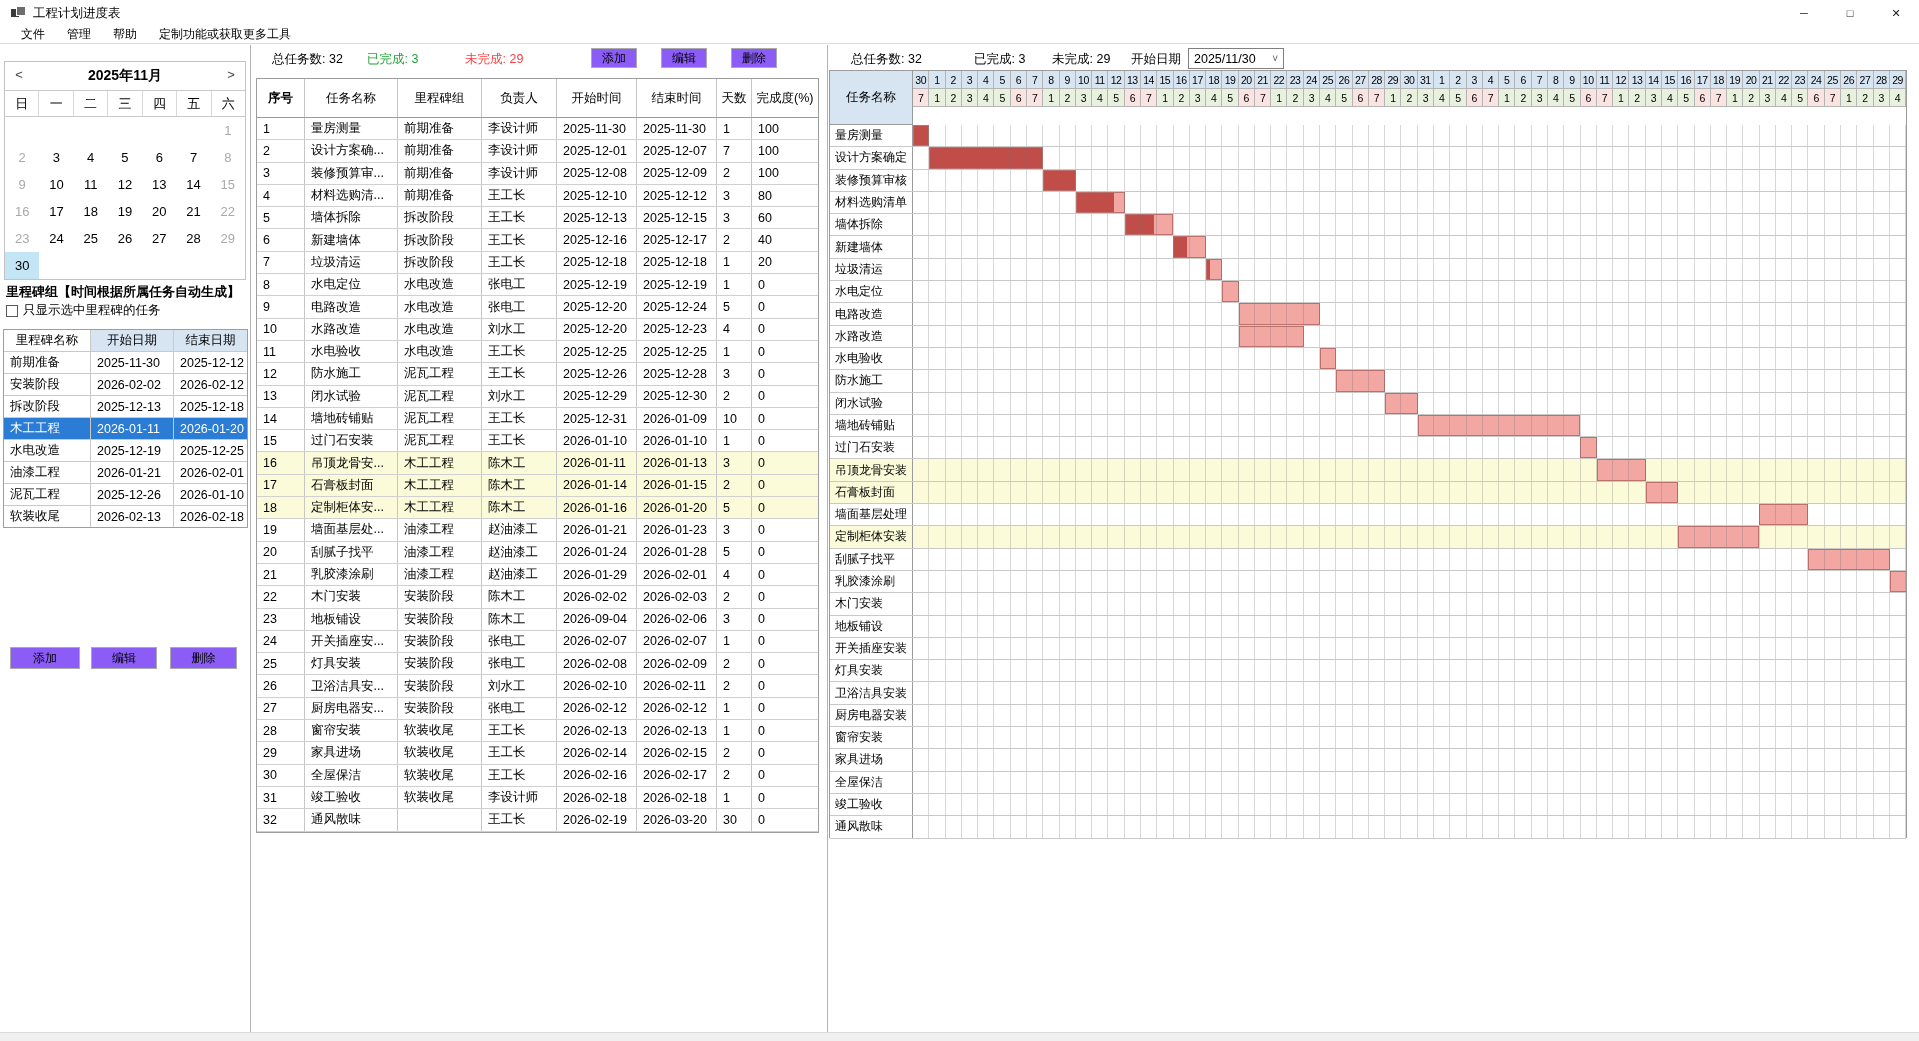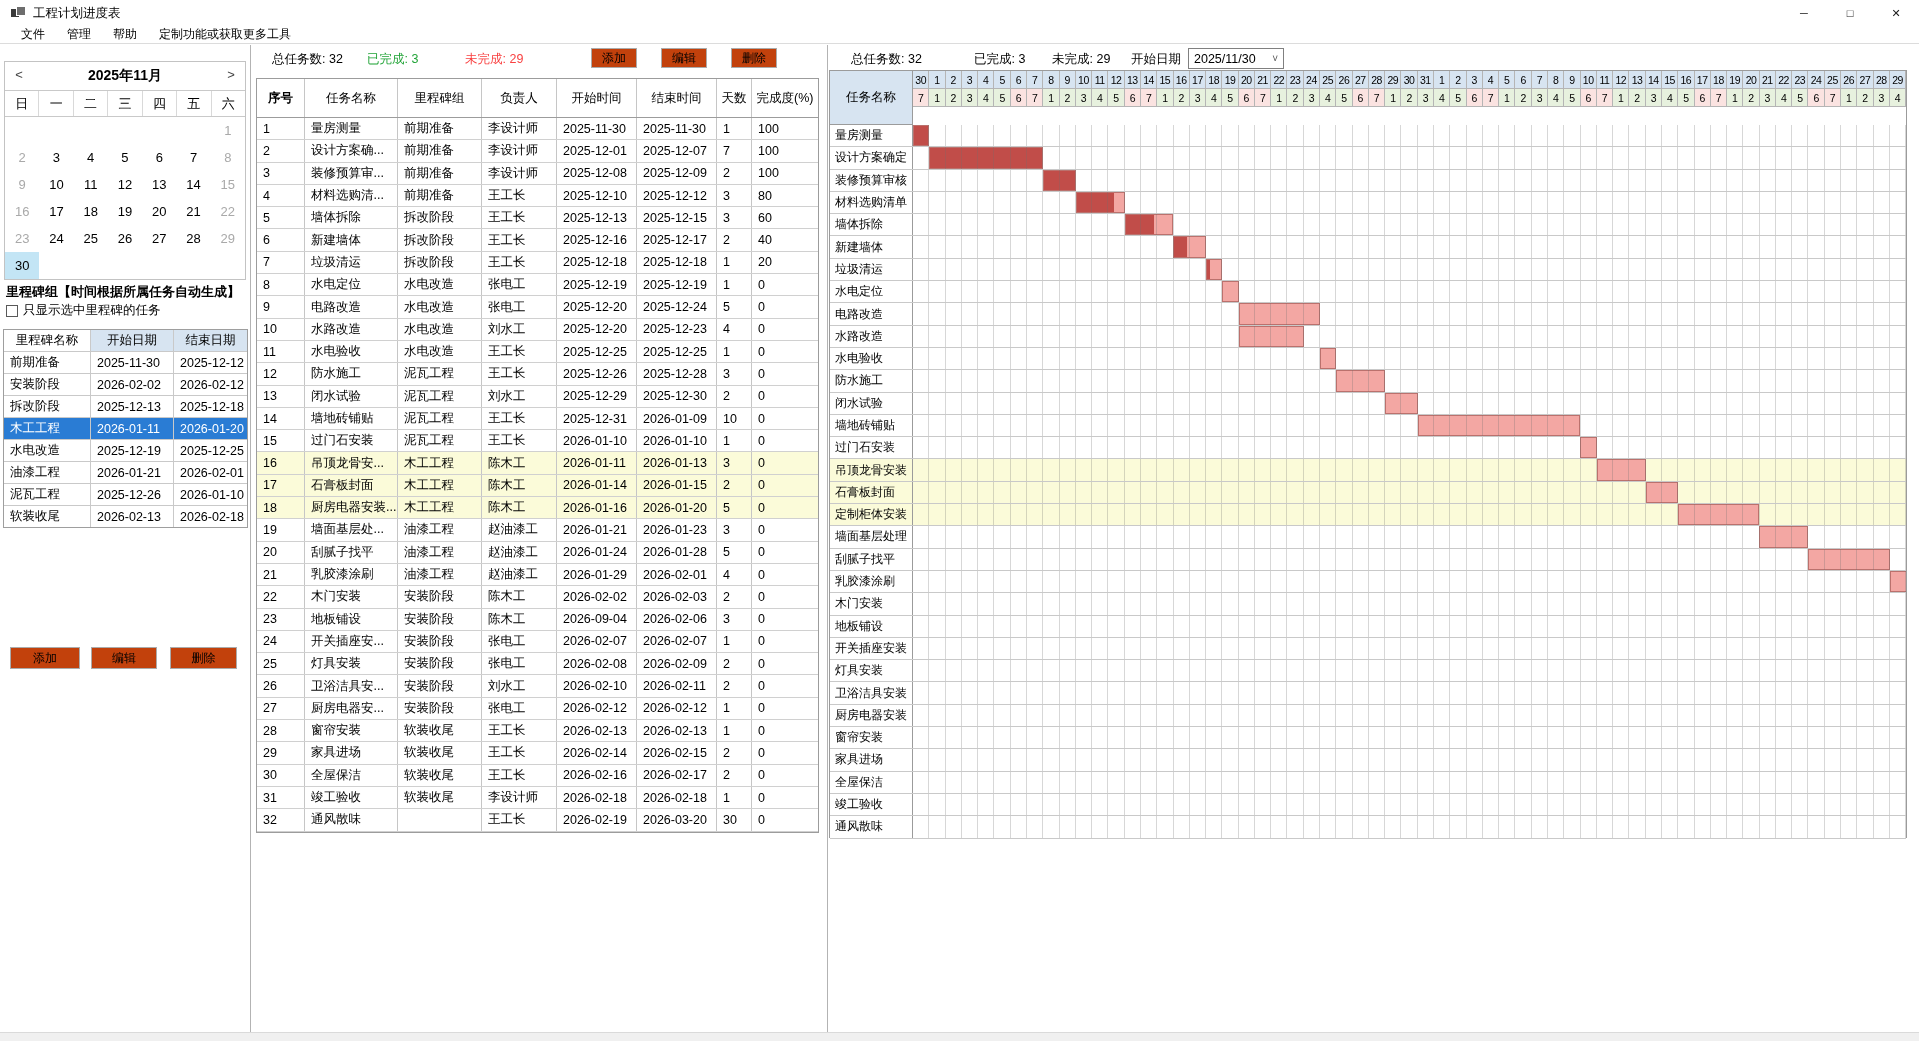--- a/index.html
+++ b/index.html
@@ -45,21 +45,21 @@
   .ms-row{display:flex;height:21px;border-bottom:1px solid #c9c9c9;}
   .ms-row:last-child{border-bottom:none;}
   .ms-cell{box-sizing:border-box;display:flex;align-items:center;font-size:12.5px;
            padding-left:6px;border-right:1px solid #c9c9c9;overflow:hidden;white-space:nowrap;}
   .ms-cell:last-child{border-right:none;}
   .ms-c0{width:87px;} .ms-c1{width:83px;} .ms-c2{width:73px;flex:1;}
   .ms-header .ms-cell{justify-content:center;padding-left:0;}
   .ms-header .blue{background:#d7e4f1;}
   .ms-row.selected{background:#2a7cd4;color:#fff;}
   
-  .btn{background:#c2410c;border:1px solid #ababab;font-size:12px;display:flex;align-items:center;
+  .btn{background:#8b5cf6;border:1px solid #ababab;font-size:12px;display:flex;align-items:center;
        justify-content:center;box-sizing:border-box;font-family:Liberation Sans, sans-serif;color:#000;}
   .lp-btn{position:absolute;top:602px;height:22px;}
   .stat{position:absolute;top:6px;font-size:12.5px;white-space:nowrap;}
   .stat.done{color:#22a438;} .stat.undone{color:#f94141;}
   .mid-btn{position:absolute;top:3px;width:46px;height:20px;}
   
   .task-table{position:absolute;left:5px;top:33px;width:563px;border:1px solid #9c9c9c;box-sizing:border-box;background:#fff;}
   .t-row{display:flex;height:22.3px;border-bottom:1px solid #d0d0d0;box-sizing:border-box;}
   .t-row.header{height:39px;border-bottom:1px solid #9c9c9c;}
   .t-cell{box-sizing:border-box;border-right:1px solid #c6c6c6;display:flex;align-items:center;
@@ -433,21 +433,21 @@
         <div class="t-cell" style="width: 93px;">石膏板封面</div>
         <div class="t-cell" style="width: 84px;">木工工程</div>
         <div class="t-cell" style="width: 75px;">陈木工</div>
         <div class="t-cell" style="width: 80px;">2026-01-14</div>
         <div class="t-cell" style="width: 80px;">2026-01-15</div>
         <div class="t-cell" style="width: 35px;">2</div>
         <div class="t-cell" style="width: 66px; flex: 1 1 0%;">0</div>
       </div>
       <div class="t-row hl">
         <div class="t-cell" style="width: 48px;">18</div>
-        <div class="t-cell" style="width: 93px;">厨房电器安装...</div>
+        <div class="t-cell" style="width: 93px;">定制柜体安...</div>
         <div class="t-cell" style="width: 84px;">木工工程</div>
         <div class="t-cell" style="width: 75px;">陈木工</div>
         <div class="t-cell" style="width: 80px;">2026-01-16</div>
         <div class="t-cell" style="width: 80px;">2026-01-20</div>
         <div class="t-cell" style="width: 35px;">5</div>
         <div class="t-cell" style="width: 66px; flex: 1 1 0%;">0</div>
       </div>
       <div class="t-row">
         <div class="t-cell" style="width: 48px;">19</div>
         <div class="t-cell" style="width: 93px;">墙面基层处...</div>
@@ -1931,95 +1931,95 @@
               <div class="g-gc"></div>
               <div class="g-gc"></div>
               <div class="g-gc"></div>
               <div class="g-gc"></div>
               <div class="g-gc"></div>
               <div class="g-gc"></div>
               <div class="g-gc"></div>
             </div>
           </div>
         </div>
+        <div class="g-row">
+          <div class="g-name">墙面基层处理</div>
+          <div class="g-track">
+            <div class="g-bar" style="left: 85.2459%; width: 4.91803%; background: rgb(243, 167, 163);">
+              <div class="g-bar-done" style="width: 0%; background: rgb(193, 77, 73);"></div>
+            </div>
+            <div class="g-grid">
+              <div class="g-gc"></div>
+              <div class="g-gc"></div>
+              <div class="g-gc"></div>
+              <div class="g-gc"></div>
+              <div class="g-gc"></div>
+              <div class="g-gc"></div>
+              <div class="g-gc"></div>
+              <div class="g-gc"></div>
+              <div class="g-gc"></div>
+              <div class="g-gc"></div>
+              <div class="g-gc"></div>
+              <div class="g-gc"></div>
+              <div class="g-gc"></div>
+              <div class="g-gc"></div>
+              <div class="g-gc"></div>
+              <div class="g-gc"></div>
+              <div class="g-gc"></div>
+              <div class="g-gc"></div>
+              <div class="g-gc"></div>
+              <div class="g-gc"></div>
+              <div class="g-gc"></div>
+              <div class="g-gc"></div>
+              <div class="g-gc"></div>
+              <div class="g-gc"></div>
+              <div class="g-gc"></div>
+              <div class="g-gc"></div>
+              <div class="g-gc"></div>
+              <div class="g-gc"></div>
+              <div class="g-gc"></div>
+              <div class="g-gc"></div>
+              <div class="g-gc"></div>
+              <div class="g-gc"></div>
+              <div class="g-gc"></div>
+              <div class="g-gc"></div>
+              <div class="g-gc"></div>
+              <div class="g-gc"></div>
+              <div class="g-gc"></div>
+              <div class="g-gc"></div>
+              <div class="g-gc"></div>
+              <div class="g-gc"></div>
+              <div class="g-gc"></div>
+              <div class="g-gc"></div>
+              <div class="g-gc"></div>
+              <div class="g-gc"></div>
+              <div class="g-gc"></div>
+              <div class="g-gc"></div>
+              <div class="g-gc"></div>
+              <div class="g-gc"></div>
+              <div class="g-gc"></div>
+              <div class="g-gc"></div>
+              <div class="g-gc"></div>
+              <div class="g-gc"></div>
+              <div class="g-gc"></div>
+              <div class="g-gc"></div>
+              <div class="g-gc"></div>
+              <div class="g-gc"></div>
+              <div class="g-gc"></div>
+              <div class="g-gc"></div>
+              <div class="g-gc"></div>
+              <div class="g-gc"></div>
+              <div class="g-gc"></div>
+            </div>
+          </div>
+        </div>
         <div class="g-row hl">
           <div class="g-name">定制柜体安装</div>
           <div class="g-track">
             <div class="g-bar" style="left: 77.0492%; width: 8.19672%; background: rgb(243, 167, 163);">
-              <div class="g-bar-done" style="width: 0%; background: rgb(193, 77, 73);"></div>
-            </div>
-            <div class="g-grid">
-              <div class="g-gc"></div>
-              <div class="g-gc"></div>
-              <div class="g-gc"></div>
-              <div class="g-gc"></div>
-              <div class="g-gc"></div>
-              <div class="g-gc"></div>
-              <div class="g-gc"></div>
-              <div class="g-gc"></div>
-              <div class="g-gc"></div>
-              <div class="g-gc"></div>
-              <div class="g-gc"></div>
-              <div class="g-gc"></div>
-              <div class="g-gc"></div>
-              <div class="g-gc"></div>
-              <div class="g-gc"></div>
-              <div class="g-gc"></div>
-              <div class="g-gc"></div>
-              <div class="g-gc"></div>
-              <div class="g-gc"></div>
-              <div class="g-gc"></div>
-              <div class="g-gc"></div>
-              <div class="g-gc"></div>
-              <div class="g-gc"></div>
-              <div class="g-gc"></div>
-              <div class="g-gc"></div>
-              <div class="g-gc"></div>
-              <div class="g-gc"></div>
-              <div class="g-gc"></div>
-              <div class="g-gc"></div>
-              <div class="g-gc"></div>
-              <div class="g-gc"></div>
-              <div class="g-gc"></div>
-              <div class="g-gc"></div>
-              <div class="g-gc"></div>
-              <div class="g-gc"></div>
-              <div class="g-gc"></div>
-              <div class="g-gc"></div>
-              <div class="g-gc"></div>
-              <div class="g-gc"></div>
-              <div class="g-gc"></div>
-              <div class="g-gc"></div>
-              <div class="g-gc"></div>
-              <div class="g-gc"></div>
-              <div class="g-gc"></div>
-              <div class="g-gc"></div>
-              <div class="g-gc"></div>
-              <div class="g-gc"></div>
-              <div class="g-gc"></div>
-              <div class="g-gc"></div>
-              <div class="g-gc"></div>
-              <div class="g-gc"></div>
-              <div class="g-gc"></div>
-              <div class="g-gc"></div>
-              <div class="g-gc"></div>
-              <div class="g-gc"></div>
-              <div class="g-gc"></div>
-              <div class="g-gc"></div>
-              <div class="g-gc"></div>
-              <div class="g-gc"></div>
-              <div class="g-gc"></div>
-              <div class="g-gc"></div>
-            </div>
-          </div>
-        </div>
-        <div class="g-row">
-          <div class="g-name">墙面基层处理</div>
-          <div class="g-track">
-            <div class="g-bar" style="left: 85.2459%; width: 4.91803%; background: rgb(243, 167, 163);">
               <div class="g-bar-done" style="width: 0%; background: rgb(193, 77, 73);"></div>
             </div>
             <div class="g-grid">
               <div class="g-gc"></div>
               <div class="g-gc"></div>
               <div class="g-gc"></div>
               <div class="g-gc"></div>
               <div class="g-gc"></div>
               <div class="g-gc"></div>
               <div class="g-gc"></div>

